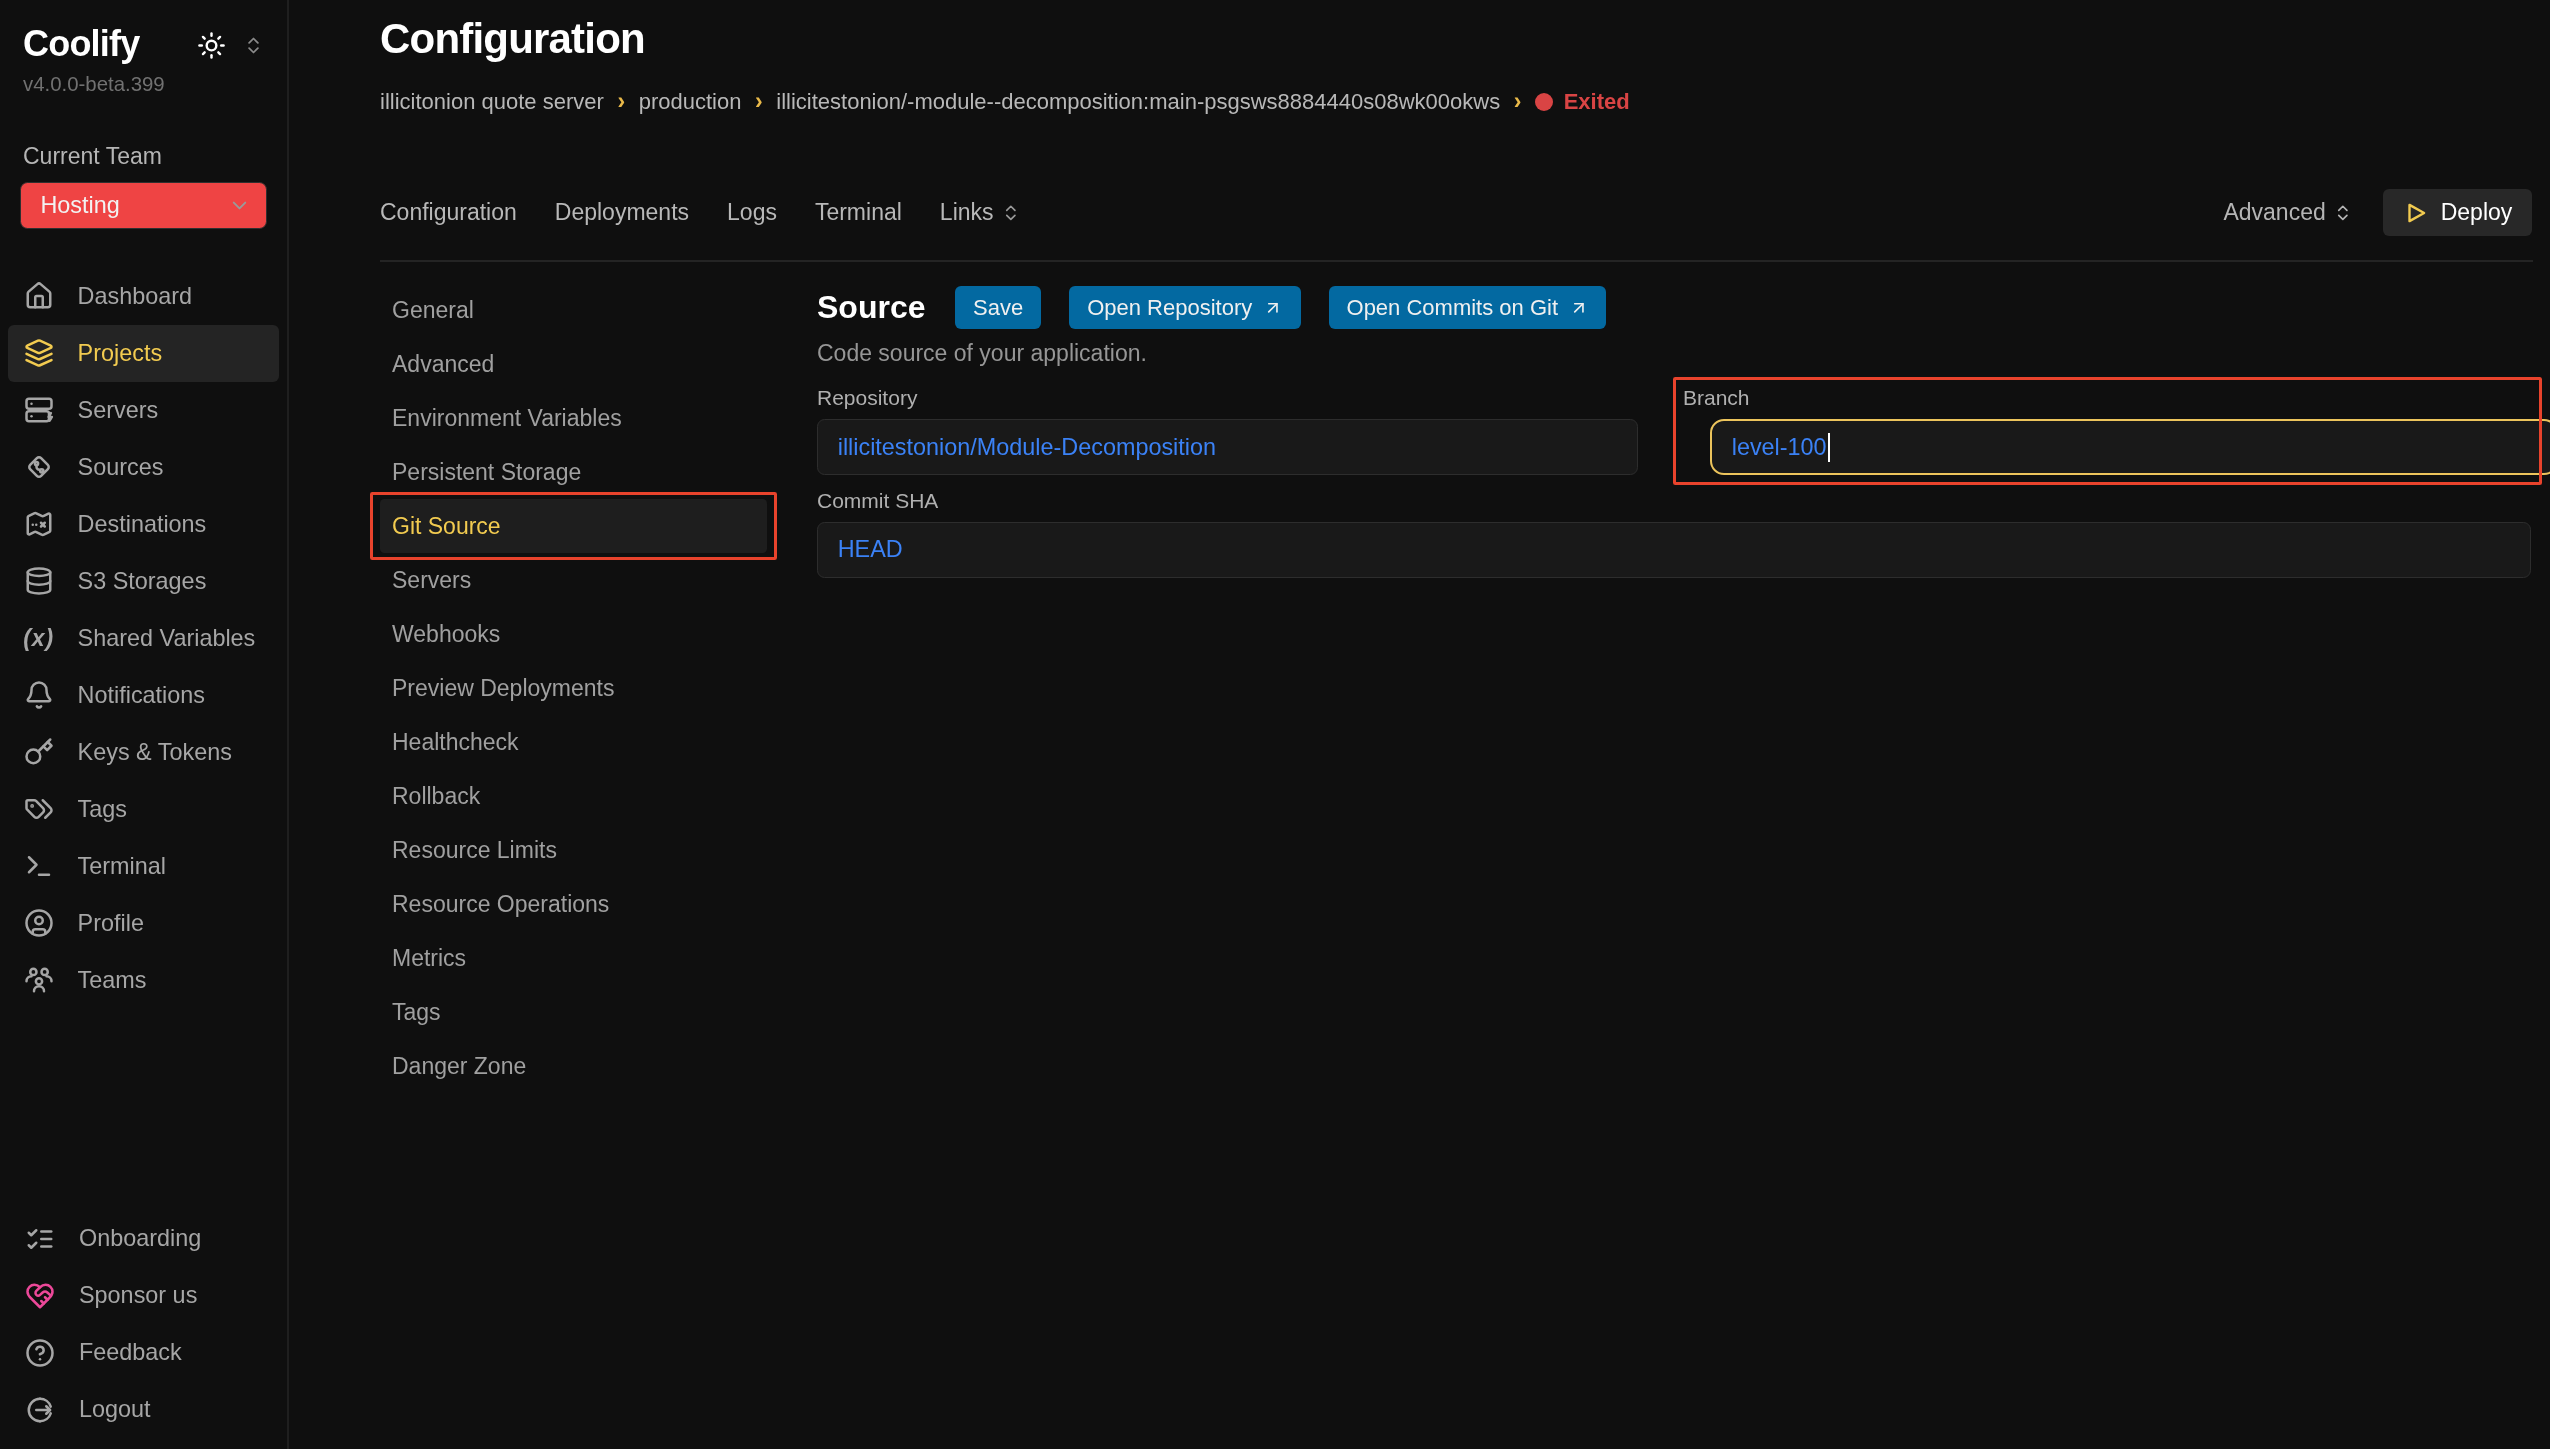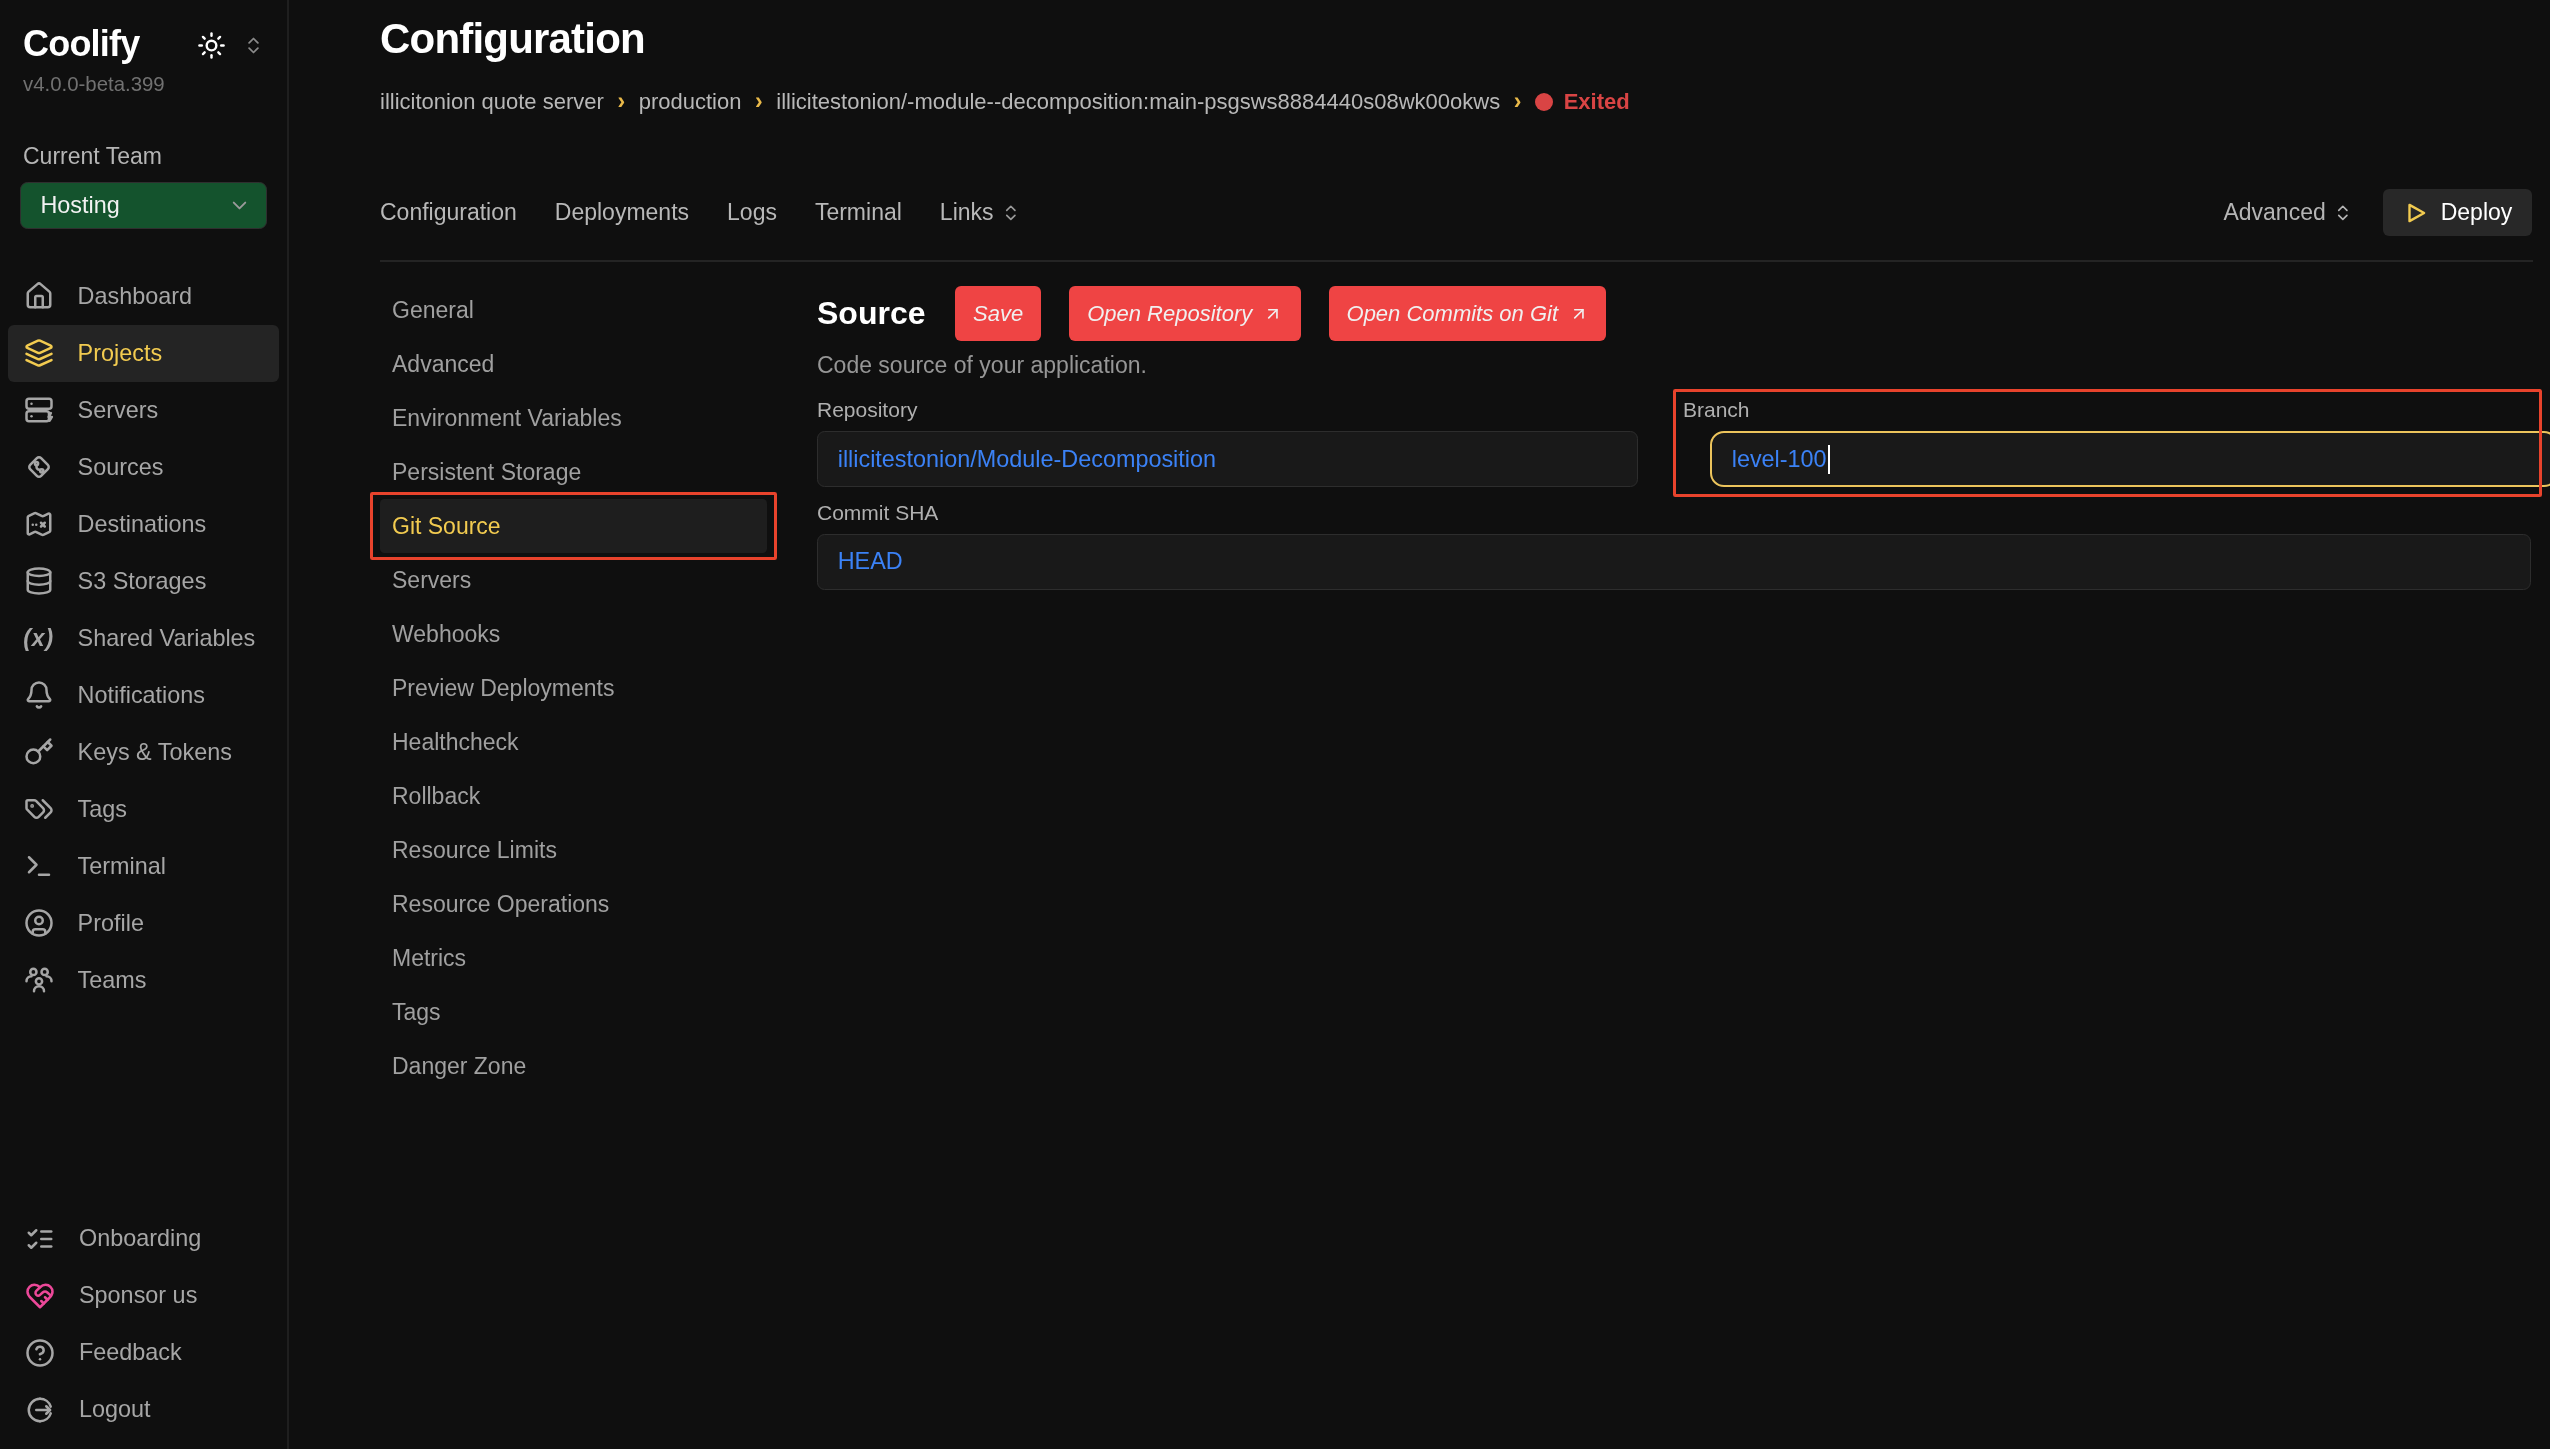--- a/index.html
+++ b/index.html
@@ -9,21 +9,21 @@
 
   
   .sidebar { position:absolute; left:0; top:0; width:289px; height:1449px;
              background:#0f0f0f; border-right:2.3px solid #1f1f1f; }
   .brand-row { display:flex; align-items:flex-start; justify-content:space-between;
                padding:23px 23px 0 23px; }
   .brand-title { font-size:36px; font-weight:800; color:#ffffff; letter-spacing:-0.8px; }
   .brand-icons { display:flex; align-items:center; gap:16.6px; margin-top:7.6px; }
   .version { padding:7.6px 0 0 23px; font-size:20.4px; color:#717171; }
   .team-label { padding:47px 0 0 23px; font-size:23px; color:#b5b5b5; }
-  .team-select { margin:12px 19.7px 0 19.7px; height:47px; background:#14532d;
+  .team-select { margin:12px 19.7px 0 19.7px; height:47px; background:#ef4444;
                  border:1.5px solid #2f2f2f; border-radius:7.6px; display:flex;
                  align-items:center; justify-content:space-between; padding:0 15px 0 19.7px;
                  cursor:pointer; }
   .team-select .val { font-size:23.4px; color:#f2f2f2; }
   .side-nav { margin-top:39px; padding:0 7.6px; }
   .nav-item { display:flex; align-items:center; height:57px; padding:0 0 0 15px;
               border-radius:6px; color:#a6a6a6; cursor:pointer; }
   .nav-item .nicon { width:32px; display:flex; justify-content:center; color:#a6a6a6; }
   .nav-item .nlabel { font-size:23.4px; margin-left:23px; }
   .nav-item.active { background:#242424; color:#f2cb50; }
@@ -62,23 +62,23 @@
                  font-size:23px; color:#a0a0a0; border-radius:4.5px; cursor:pointer; }
   .subnav-wrap { position:relative; }
   .subnav-item.active { background:#1e1e1e; color:#f2cb50; }
   .annotation-box { position:absolute; border:3.8px solid #e8432c; pointer-events:none; z-index:5; }
   .annotation-box.git { inset:-6.8px -9.8px; border-radius:2.3px; }
   .annotation-box.branch { top:-9px; bottom:-9.8px; left:-9.8px; right:-11.3px; border-radius:2.3px; }
 
   .form-col { flex:1; }
   .heading-row { display:flex; align-items:center; gap:28px; margin-top:3px; }
   .source-heading { font-size:32px; font-weight:800; color:#ffffff; margin-right:1.5px; }
-  .sm-btn { display:flex; align-items:center; gap:10.6px; height:55px; padding:0 18px;
-            background:#ef4444; border:none; border-radius:6px; color:#f0f0f0;
-            font-size:22px; font-family:inherit; cursor:pointer;font-style:italic; }
+  .sm-btn { display:flex; align-items:center; gap:10.6px; height:43px; padding:0 18px;
+            background:#0369a1; border:none; border-radius:6px; color:#f0f0f0;
+            font-size:22px; font-family:inherit; cursor:pointer; }
   .desc { margin-top:10.6px; font-size:23px; color:#969696; }
   .fields { margin-top:19.7px; display:grid; grid-template-columns:821px 848px;
             column-gap:45px; }
   .field { margin-bottom:13.6px; }
   .field.full { grid-column:1 / -1; }
   .field label { display:block; font-size:21px; color:#b0b0b0; margin-bottom:9px; }
   .input { width:100%; height:56px; background:#191919; border:1.5px solid #2d2d2d;
            border-radius:7.6px; padding:0 19.7px; font-size:23.4px; color:#3b82f6;
            font-family:inherit; display:flex; align-items:center; outline:none; }
   input.input { display:block; line-height:53px; }

